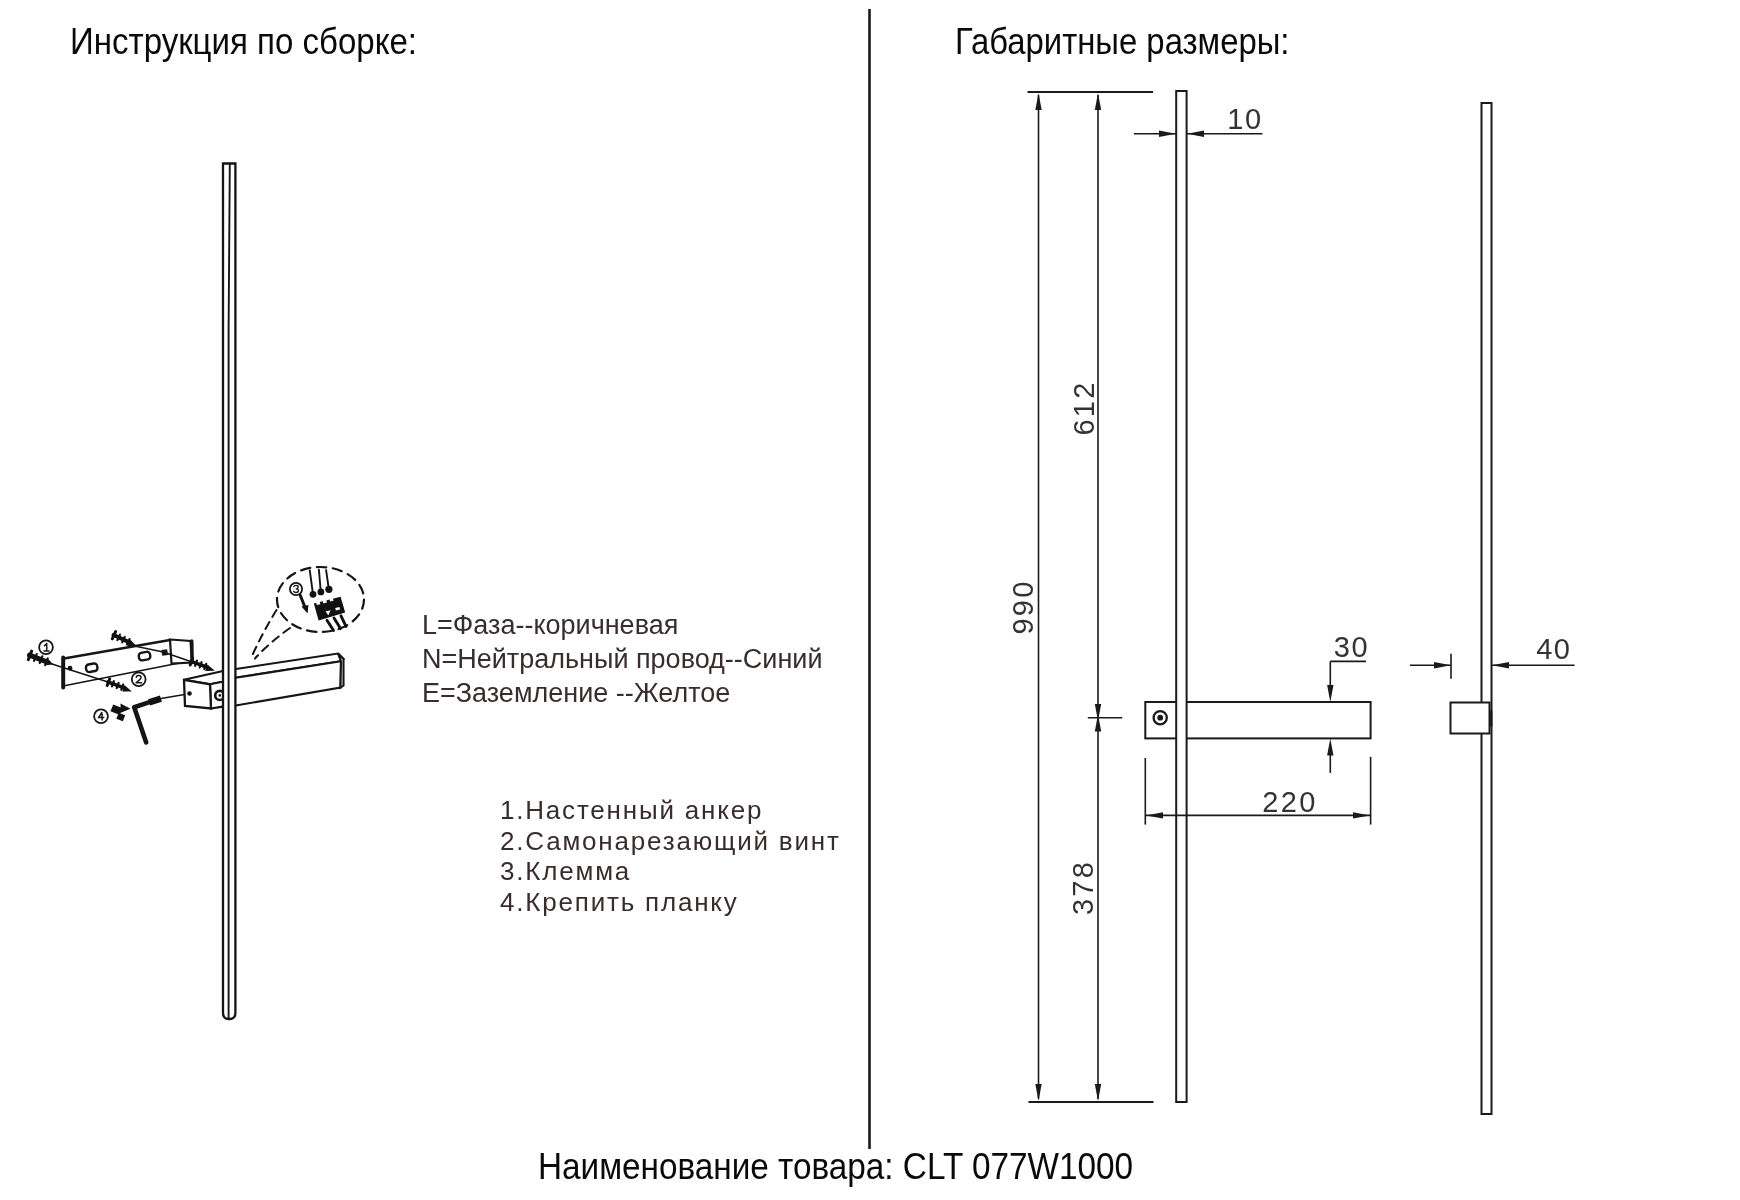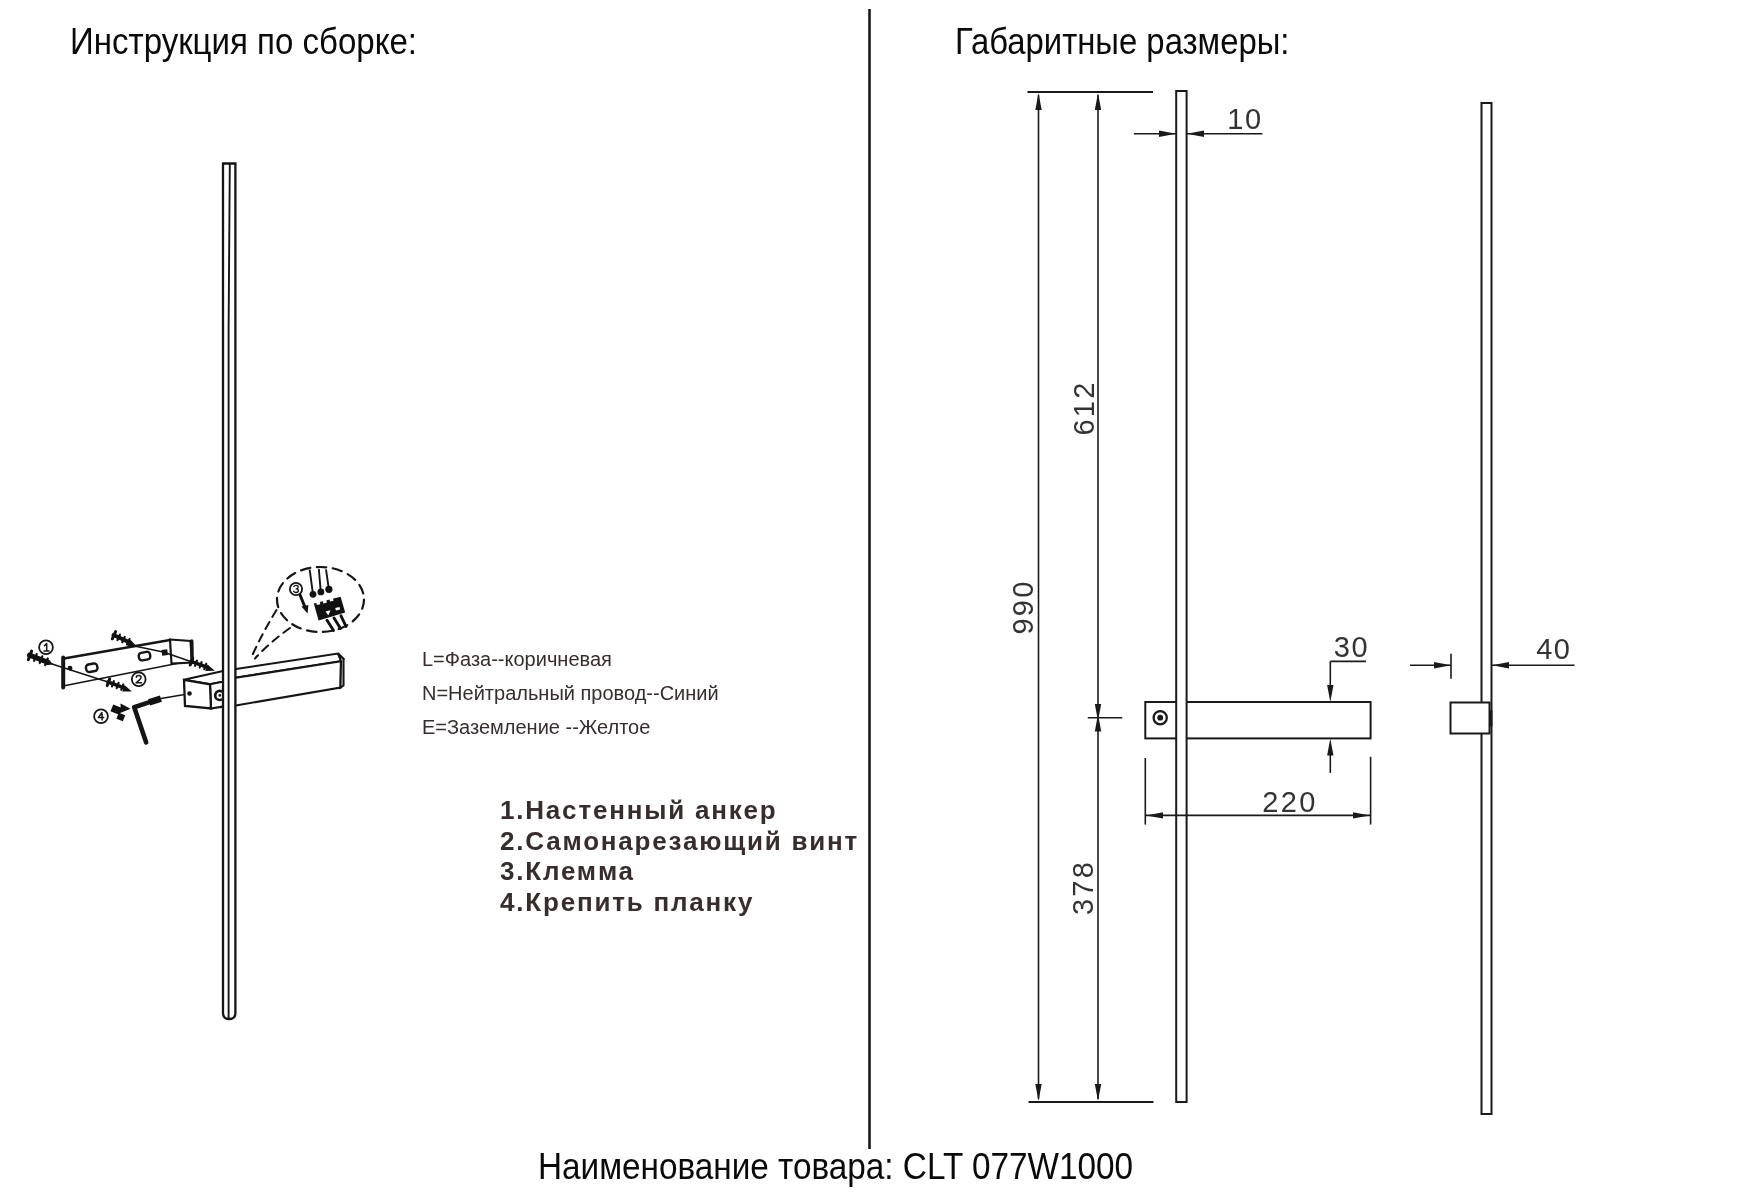--- a/index.html
+++ b/index.html
@@ -1,22 +1,22 @@
 <!DOCTYPE html>
 <html><head>
 <meta charset="utf-8">
 <style>
   html,body{margin:0;padding:0;}
   body{width:1740px;height:1200px;background:#ffffff;position:relative;overflow:hidden;
        font-family:"Liberation Sans", sans-serif;}
   .abs{position:absolute;}
   #title-left{left:70px;top:21px;font-size:36.5px;color:#0a0a0a;transform:scaleX(0.905);transform-origin:0 0;white-space:nowrap;}
   #title-right{left:955px;top:21px;font-size:36.5px;color:#0a0a0a;transform:scaleX(0.90);transform-origin:0 0;white-space:nowrap;}
-  #lne{left:422px;top:642px;font-size:20px;color:#382d2d;line-height:34px;white-space:nowrap;}
-  #numlist{left:500px;top:795px;font-size:26px;letter-spacing:1.8px;color:#382d2d;line-height:30.6px;white-space:nowrap;font-weight:bold;}
+  #lne{left:422px;top:608px;font-size:27px;color:#382d2d;line-height:34px;white-space:nowrap;}
+  #numlist{left:500px;top:795px;font-size:26px;letter-spacing:1.8px;color:#382d2d;line-height:30.6px;white-space:nowrap;}
   #bottomline{left:538px;top:1146px;font-size:37px;color:#0a0a0a;transform:scaleX(0.90);transform-origin:0 0;white-space:nowrap;}
 </style>
 </head>
 <body>
 <div class="abs" id="title-left">Инструкция по сборке:</div>
 <div class="abs" id="title-right">Габаритные размеры:</div>
 <div class="abs" id="lne">L=Фаза--коричневая<br>N=Нейтральный провод--Синий<br>Е=Заземление --Желтое</div>
 <div class="abs" id="numlist">1.Настенный анкер<br>2.Самонарезающий винт<br>3.Клемма<br>4.Крепить планку</div>
 <div class="abs" id="bottomline">Наименование товара: CLT 077W1000</div>
 <svg class="abs" style="left:0;top:0" width="1740" height="1200" viewBox="0 0 1740 1200">

